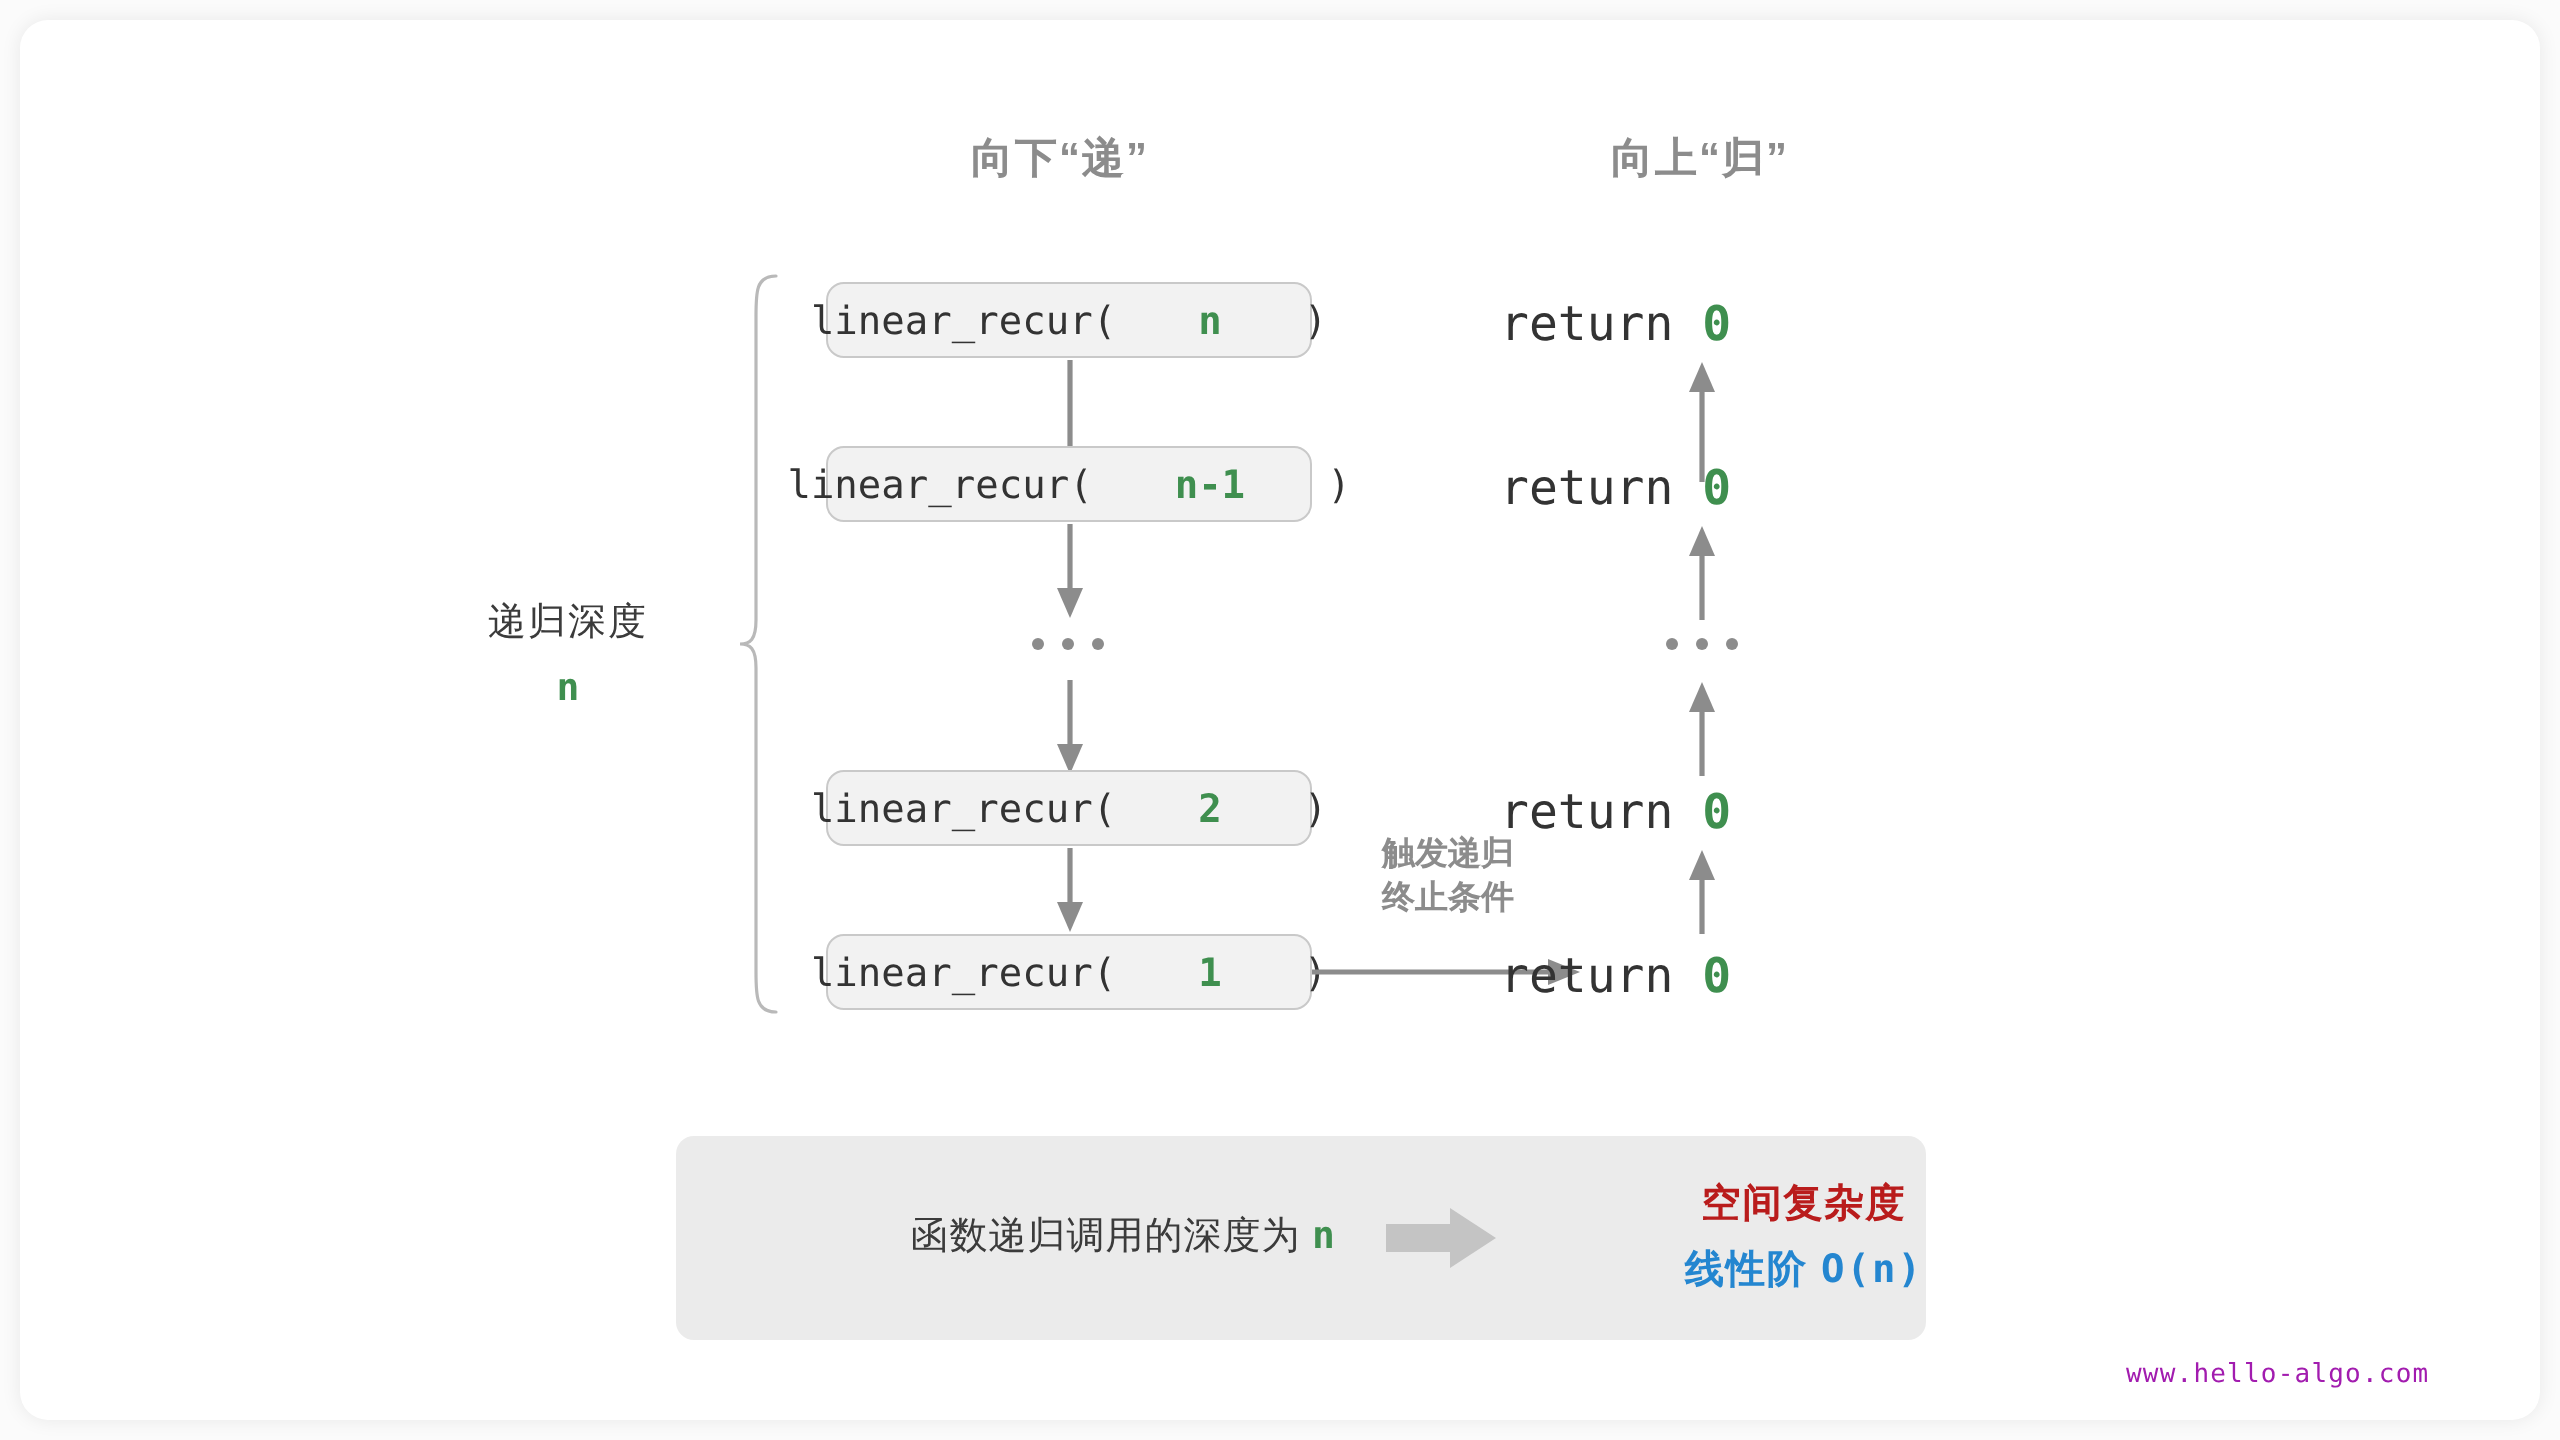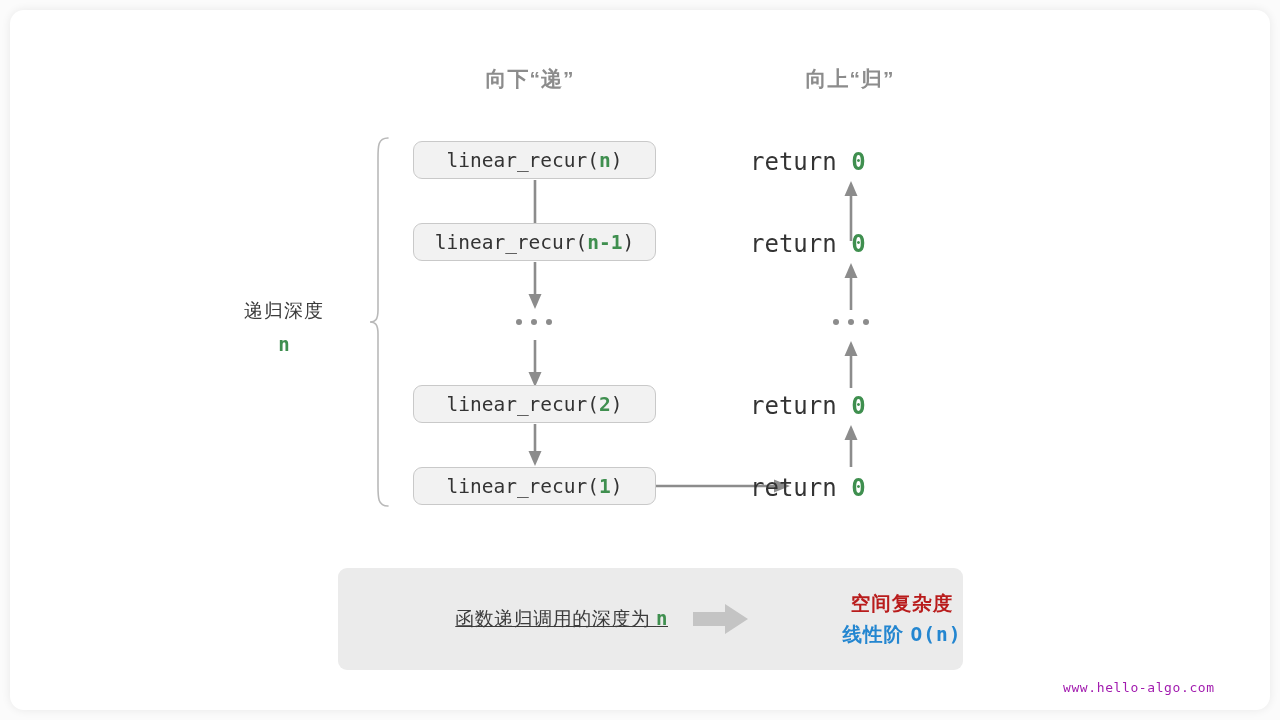--- a/index.html
+++ b/index.html
@@ -41,20 +41,21 @@
     border-radius: 9px;
     height: 38px;
     display: flex;
     align-items: center;
     justify-content: center;
     font-family: "DejaVu Sans Mono", "Liberation Mono", monospace;
     font-size: 19.5px;
     color: #333333;
     white-space: nowrap;
     padding: 0 14px;
+    gap: 41px;
   }
   .code-box .arg { color: #3f8f4f; font-weight: bold; }
 
   
   .ret {
     font-family: "DejaVu Sans Mono", "Liberation Mono", monospace;
     font-size: 24px;
     color: #333333;
     white-space: nowrap;
     text-align: left;
@@ -112,21 +113,20 @@
     flex: 0 0 auto;
     text-align: right;
     padding-right: 26px;
     line-height: 1.6;
     white-space: nowrap;
   }
   .sum-left .line {
     font-size: 19px;
     color: #3b3b3b;
     letter-spacing: 0.5px;
-    text-decoration: underline;
   }
   .sum-left .g { color: #3f8f4f; font-weight: bold;
                  font-family: "DejaVu Sans Mono","Liberation Mono",monospace; }
   .sum-left .mono { font-family: "DejaVu Sans Mono","Liberation Mono",monospace; }
 
   .sum-right {
     flex: 0 0 auto;
     text-align: center;
     padding-left: 26px;
     line-height: 1.6;
@@ -238,20 +238,24 @@
       <span>)</span>
   </div>
 
   <div class="abs" style="left:646px; top:467px; width:135px; height:18px;">
     <svg width="135" height="18" viewBox="0 0 135 18">
       <line x1="0" y1="9" x2="120" y2="9" stroke="#8c8c8c" stroke-width="2.6"></line>
       <polygon points="134,9 118,2.5 118,15.5" fill="#8c8c8c"></polygon>
     </svg>
   </div>
 
+  <div class="abs trigger-note" style="left:646px; top:406px; width:136px;">
+    <span>触发递归</span><br>
+    <span>终止条件</span>
+  </div>
 
   <div class="abs ret" style="left:740px; top:138px; width:200px;">
     <span>return </span><span class="zero">0</span>
   </div>
 
   <div class="abs" style="left:832px; top:170px; width:18px; height:61px;">
     <svg width="18" height="61" viewBox="0 0 18 61">
       <line x1="9" y1="61" x2="9" y2="13" stroke="#8c8c8c" stroke-width="2.6"></line>
       <polygon points="9,1 2.5,16 15.5,16" fill="#8c8c8c"></polygon>
     </svg>

